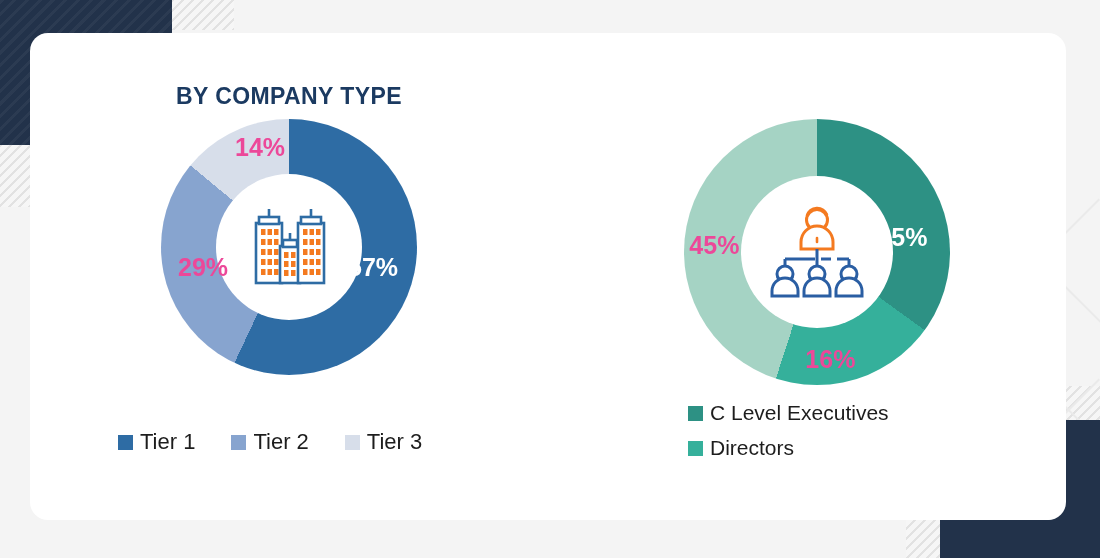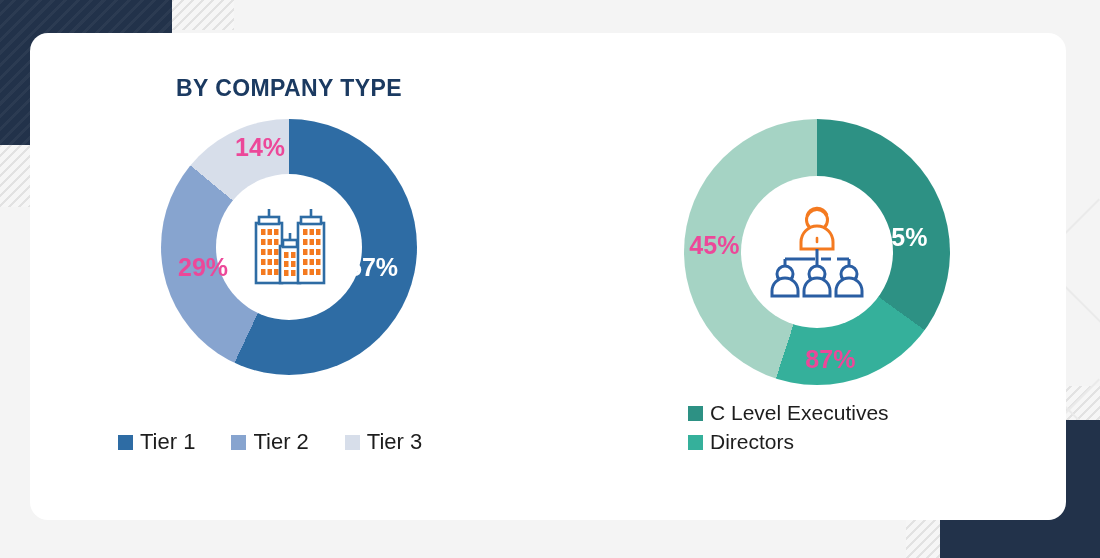--- a/index.html
+++ b/index.html
@@ -87,21 +87,21 @@
   }
 
   
   .chart-block {
     position: absolute;
     top: 0;
     height: 100%;
   }
   .chart-title {
     position: absolute;
-    top: 42px;
+    top: 50px;
     width: 100%;
     text-align: center;
     font-size: 23px;
     font-weight: bold;
     letter-spacing: 0.4px;
   }
   .title-blue  { color: #1b3a61; }
   .title-green { color: #12563f; }
 
   .donut-wrap {
@@ -150,21 +150,21 @@
   .legend-swatch {
     width: 15px;
     height: 15px;
     margin-right: 7px;
     flex: 0 0 auto;
   }
   .legend-col {
     position: absolute;
     display: flex;
     flex-direction: column;
-    gap: 5px;
+    gap: 11px;
   }
   .legend-col .legend-item { font-size: 21px; }
 </style>
 </head>
 <body>
 
 <div class="canvas">
 
   <div class="hatch" style="left:172px;top:0;width:62px;height:30px;"></div>
   <div class="hatch" style="left:0;top:145px;width:30px;height:62px;"></div>
@@ -303,21 +303,21 @@
             <circle cx="20" cy="70" r="8" fill="#ffffff" stroke="#2a5ea3" stroke-width="3"></circle>
             <path d="M7 92 v-5 a13 13 0 0 1 26 0 v5 z" fill="#ffffff" stroke="#2a5ea3" stroke-width="3"></path>
             <circle cx="52" cy="70" r="8" fill="#ffffff" stroke="#2a5ea3" stroke-width="3"></circle>
             <path d="M39 92 v-5 a13 13 0 0 1 26 0 v5 z" fill="#ffffff" stroke="#2a5ea3" stroke-width="3"></path>
             <circle cx="84" cy="70" r="8" fill="#ffffff" stroke="#2a5ea3" stroke-width="3"></circle>
             <path d="M71 92 v-5 a13 13 0 0 1 26 0 v5 z" fill="#ffffff" stroke="#2a5ea3" stroke-width="3"></path>
           </svg>
         </div>
 
         <div class="slice-label lbl-white" style="left:218px;top:118px;text-align:center;">35%</div>
-        <div class="slice-label lbl-dark" style="left:146px;top:240px;">87%</div>
+        <div class="slice-label lbl-dark" style="left:146px;top:240px;">16%</div>
         <div class="slice-label lbl-dark" style="left:30px;top:126px;">45%</div>
       </div>
 
       <div class="legend-col" style="left:140px;top:368px;">
         <div class="legend-item">
           <span class="legend-swatch" style="background:#2d9184;"></span>
           <span>C Level Executives</span>
         </div>
         <div class="legend-item">
           <span class="legend-swatch" style="background:#35b09b;"></span>

